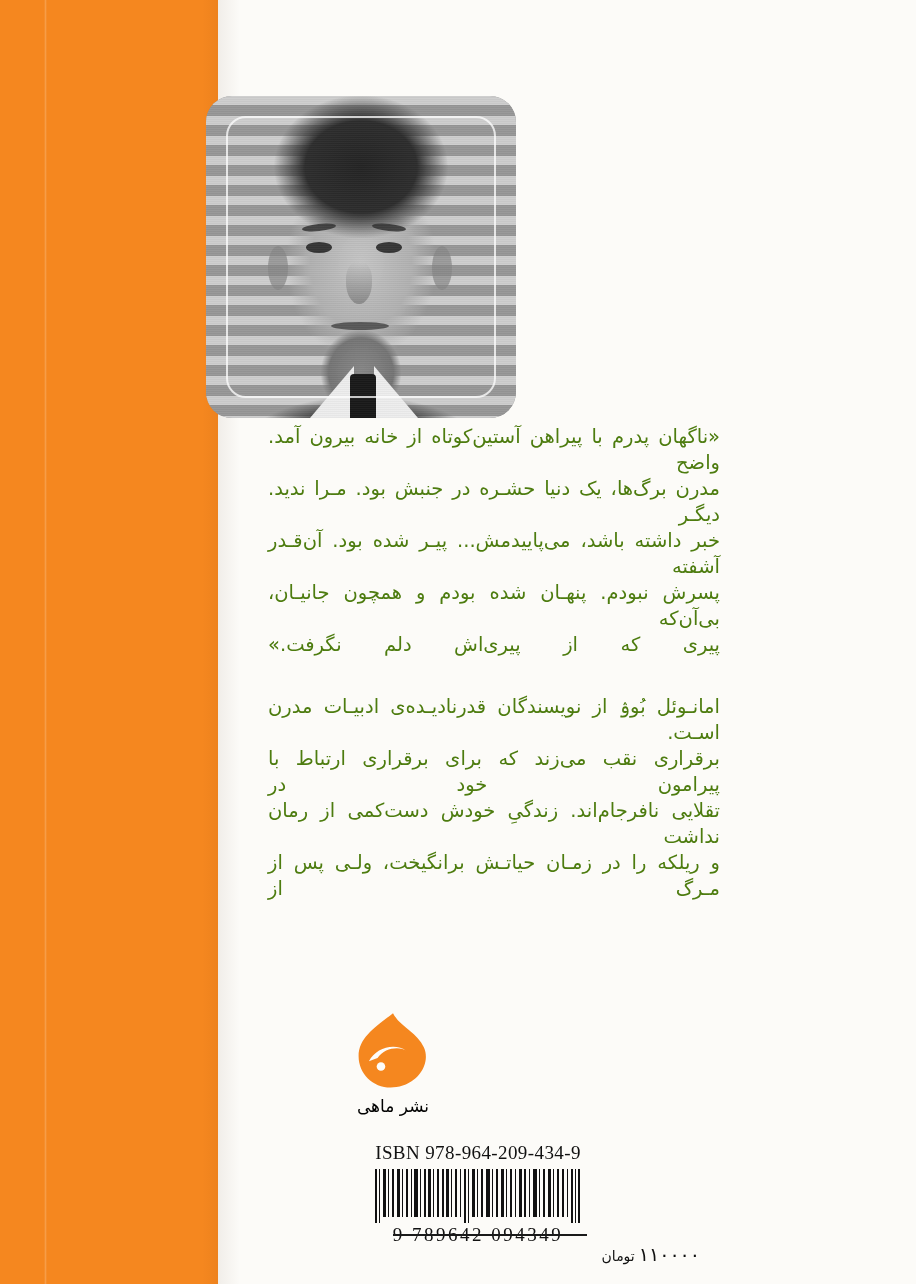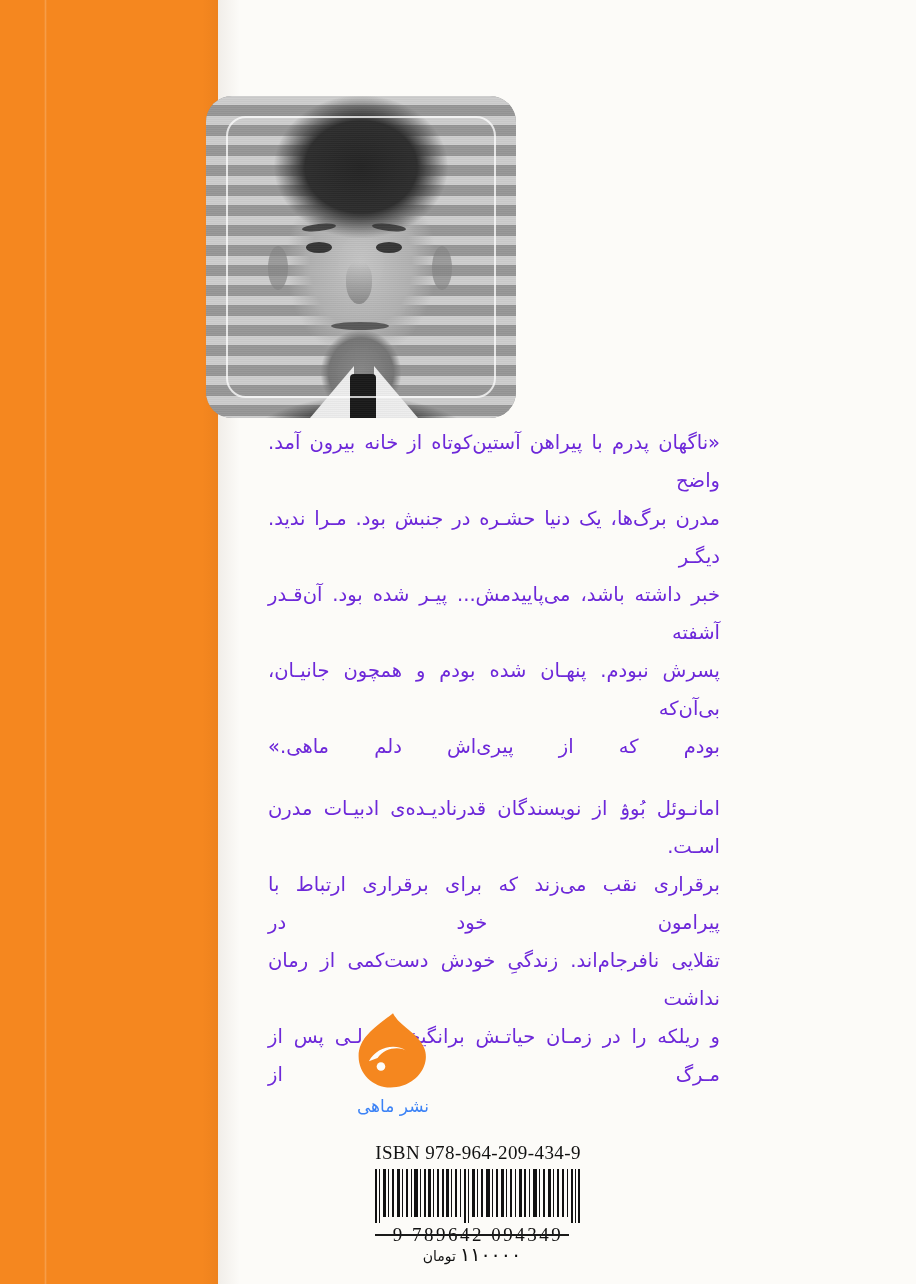--- a/index.html
+++ b/index.html
@@ -191,27 +191,27 @@
     top: 424px;
     width: 452px;
     direction: rtl;
     text-align: justify;
     text-align-last: justify;
   }
   .para {
     margin: 0 0 0 0;
     font-family: "DejaVu Sans", "Liberation Sans", sans-serif;
     font-size: 19.5px;
-    line-height: 38px;
-    color: #6d28d9;
+    line-height: 26px;
+    color: #4d7c0f;
     letter-spacing: 0;
     word-spacing: 0.5px;
   }
   .para + .para {
-    margin-top: 24px;
+    margin-top: 36px;
   }
   .para .last-line-right {
     text-align: right;
   }
 
   
   .publisher {
     position: absolute;
     left: 338px;
     top: 1008px;
@@ -221,21 +221,21 @@
   .fish-logo {
     width: 86px;
     height: 86px;
     margin: 0 auto;
     display: block;
   }
   .publisher-name {
     margin-top: 2px;
     font-family: "DejaVu Sans", "Liberation Sans", sans-serif;
     font-size: 17px;
-    color: #3b82f6;
+    color: #000000;
     direction: rtl;
     letter-spacing: 1px;
   }
 
   
   .isbn-area {
     position: absolute;
     left: 268px;
     top: 1142px;
     width: 420px;
@@ -259,24 +259,24 @@
     font-family: "Liberation Serif", "DejaVu Serif", serif;
     font-size: 19px;
     color: #111;
     letter-spacing: 2.5px;
     margin-top: 1px;
   }
 
   
   .price-area {
     position: absolute;
-    left: 262px;
+    left: 280px;
     top: 1234px;
     width: 420px;
-    text-align: center;
+    text-align: right;
   }
   .price-rule {
     width: 194px;
     height: 2px;
     background: #1a1a1a;
     margin: 0 auto 7px auto;
   }
   .price-text {
     direction: rtl;
     font-family: "DejaVu Sans", "Liberation Sans", sans-serif;
@@ -317,21 +317,21 @@
     <div class="portrait-inner-frame"></div>
   </div>
 
   <div class="text-block">
 
     <div class="para">
       <div>«ناگهان پدرم با پیراهن آستین‌کوتاه از خانه بیرون آمد. واضح</div>
       <div>مدرن برگ‌ها، یک دنیا حشـره در جنبش بود. مـرا ندید. دیگـر</div>
       <div>خبر داشته باشد، می‌پاییدمش... پیـر شده بود. آن‌قـدر آشفته</div>
       <div>پسرش نبودم. پنهـان شده بودم و همچون جانیـان، بی‌آن‌که</div>
-      <div class="last-line-right" style="text-align:left;">بودم که از پیری‌اش دلم ماهی.»</div>
+      <div class="last-line-right" style="text-align:left;">پیری که از پیری‌اش دلم نگرفت.»</div>
     </div>
 
     <div class="para">
       <div>امانـوئل بُوۉ از نویسندگان قدرنادیـده‌ی ادبیـات مدرن اسـت.</div>
       <div>برقراری نقب می‌زند که برای برقراری ارتباط با پیرامون خود در</div>
       <div>تقلایی نافرجام‌اند. زندگیِ خودش دست‌کمی از رمان نداشت</div>
       <div>و ریلکه را در زمـان حیاتـش برانگیخت، ولـی پس از مـرگ از</div>
 
     </div>
 

